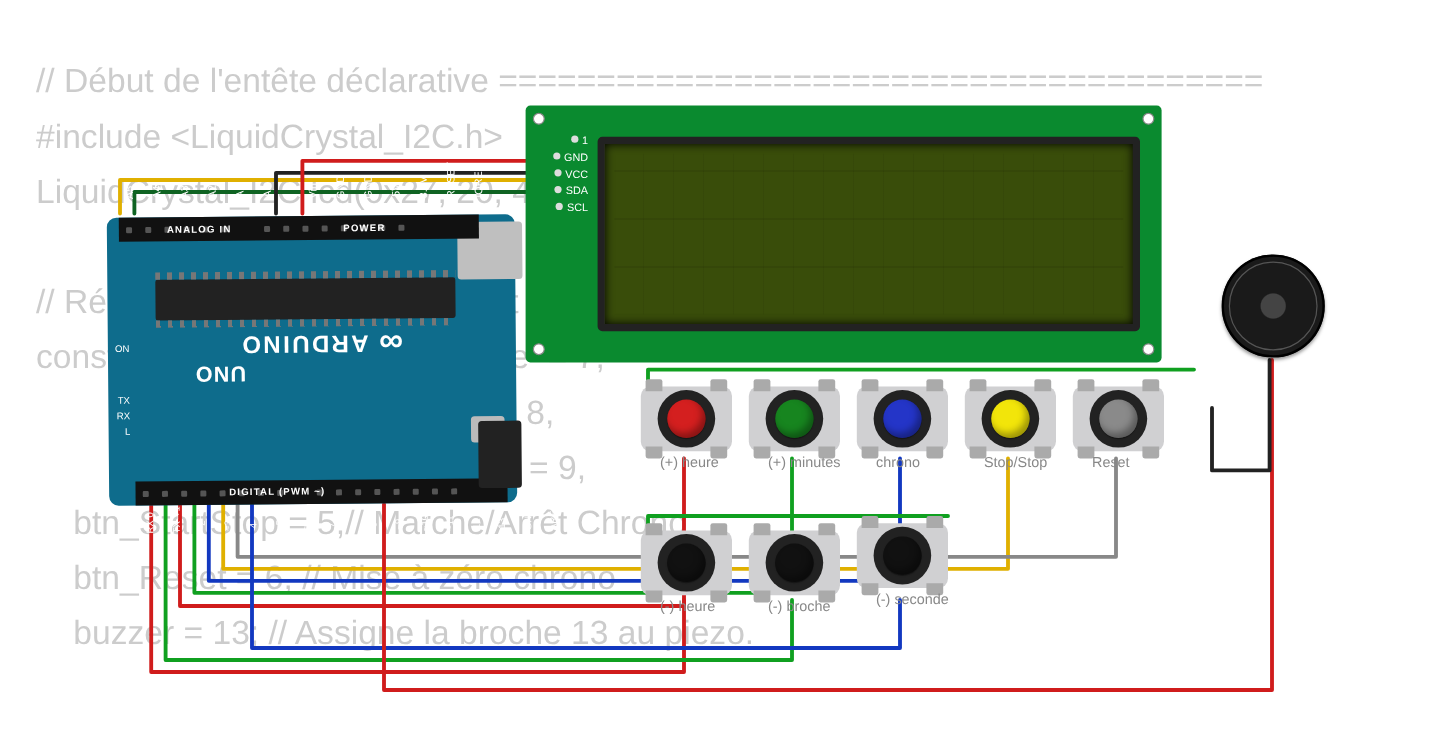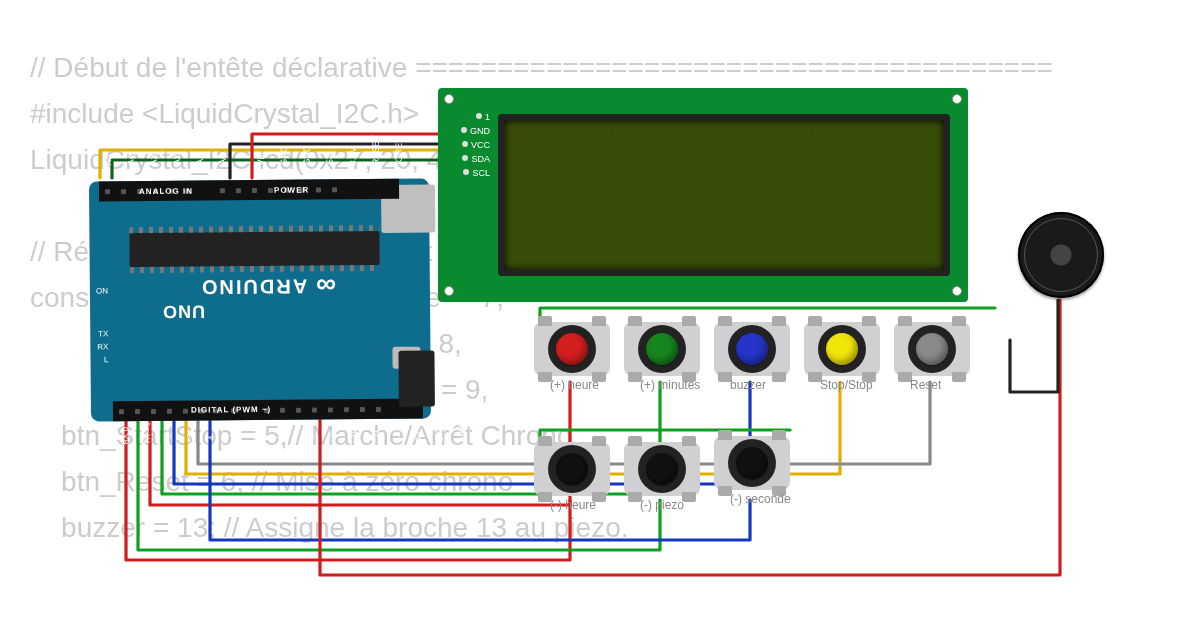--- a/index.html
+++ b/index.html
@@ -24,21 +24,21 @@
 .arduino .chip::before,.arduino .chip::after{content:"";position:absolute;left:0;right:0;height:6px;background:repeating-linear-gradient(90deg,#777 0 4px,transparent 4px 10px);}
 .arduino .chip::before{top:-6px;} .arduino .chip::after{bottom:-6px;}
 
 .pin-labels-top { position:absolute; top:-20px; left:12px; display:flex; gap:9px; font-size:9px; color:#fff; }
 .pin-labels-top span { display:inline-block; width:14px; text-align:center; transform:rotate(-90deg) translateX(6px); transform-origin:center; white-space:nowrap;}
 .pin-labels-bot { position:absolute; bottom:-18px; left:28px; display:flex; gap:9.5px; font-size:8px; color:#fff; }
 .pin-labels-bot span { display:inline-block; width:12px; text-align:center; transform:rotate(-90deg) translateX(-4px); white-space:nowrap;}
 
 .section-lbl { position:absolute; font-size:8px; color:#fff; letter-spacing:1px; font-weight:700;text-align:right; }
 .sl-analog { top:6px; left:50px; }
-.sl-power  { top:6px; left:185px; }
+.sl-power  { top:6px; left:197px; }
 .sl-digital{ bottom:6px; left:100px; }
 
 
 .lcd-mod { position:absolute; left:438px; top:88px; width:530px; height:214px; background:#0a8a2f; border-radius:4px; z-index:3; }
 .lcd-screen { position:absolute; left:60px; top:26px; right:18px; bottom:26px; background:#394d0a; border:6px solid #222; border-radius:4px; box-shadow: inset 0 0 8px #000; }
 .lcd-screen::after{content:"";position:absolute;inset:8px;background:repeating-linear-gradient(0deg,transparent 0 39px,rgba(0,0,0,.08) 39px 40px),repeating-linear-gradient(90deg,transparent 0 24px,rgba(0,0,0,.06) 24px 25px);}
 .lcd-screws { position:absolute; width:10px; height:10px; background:#fff; border-radius:50%; border:1px solid #888;}
 .lcd-pins { position:absolute; left:8px; top:22px; font-size:9px; color:#fff; line-height:14px; text-align:right; width:44px;}
 .lcd-pins div::before{content:"";display:inline-block;width:6px;height:6px;border-radius:50%;background:#ddd;margin-right:3px;vertical-align:1px;}
 
@@ -231,21 +231,21 @@
     </div>
     <div class="btn-lbl">(+) minutes</div>
   </div>
 <div class="btn-part" style="left: 714px; top: 322px;">
     <div class="btn-base">
       <span class="leg-bl"></span>
       <span class="leg-br"></span>
       <div class="btn-ring"></div>
       <div class="btn-cap" style="background:#2435c8"></div>
     </div>
-    <div class="btn-lbl">buzzer</div>
+    <div class="btn-lbl">chrono</div>
   </div>
 <div class="btn-part" style="left: 804px; top: 322px;">
     <div class="btn-base">
       <span class="leg-bl"></span>
       <span class="leg-br"></span>
       <div class="btn-ring"></div>
       <div class="btn-cap" style="background:#f2e50a"></div>
     </div>
     <div class="btn-lbl">Stop/Stop</div>
   </div>
@@ -267,21 +267,21 @@
     </div>
     <div class="btn-lbl">(-) heure</div>
   </div>
 <div class="btn-part" style="left: 624px; top: 442px;">
     <div class="btn-base">
       <span class="leg-bl"></span>
       <span class="leg-br"></span>
       <div class="btn-ring"></div>
       <div class="btn-cap" style="background:#111"></div>
     </div>
-    <div class="btn-lbl">(-) piezo</div>
+    <div class="btn-lbl">(-) broche</div>
   </div>
 <div class="btn-part" style="left: 714px; top: 436px;">
     <div class="btn-base">
       <span class="leg-bl"></span>
       <span class="leg-br"></span>
       <div class="btn-ring"></div>
       <div class="btn-cap" style="background:#111"></div>
     </div>
     <div class="btn-lbl">(-) seconde</div>
   </div>

